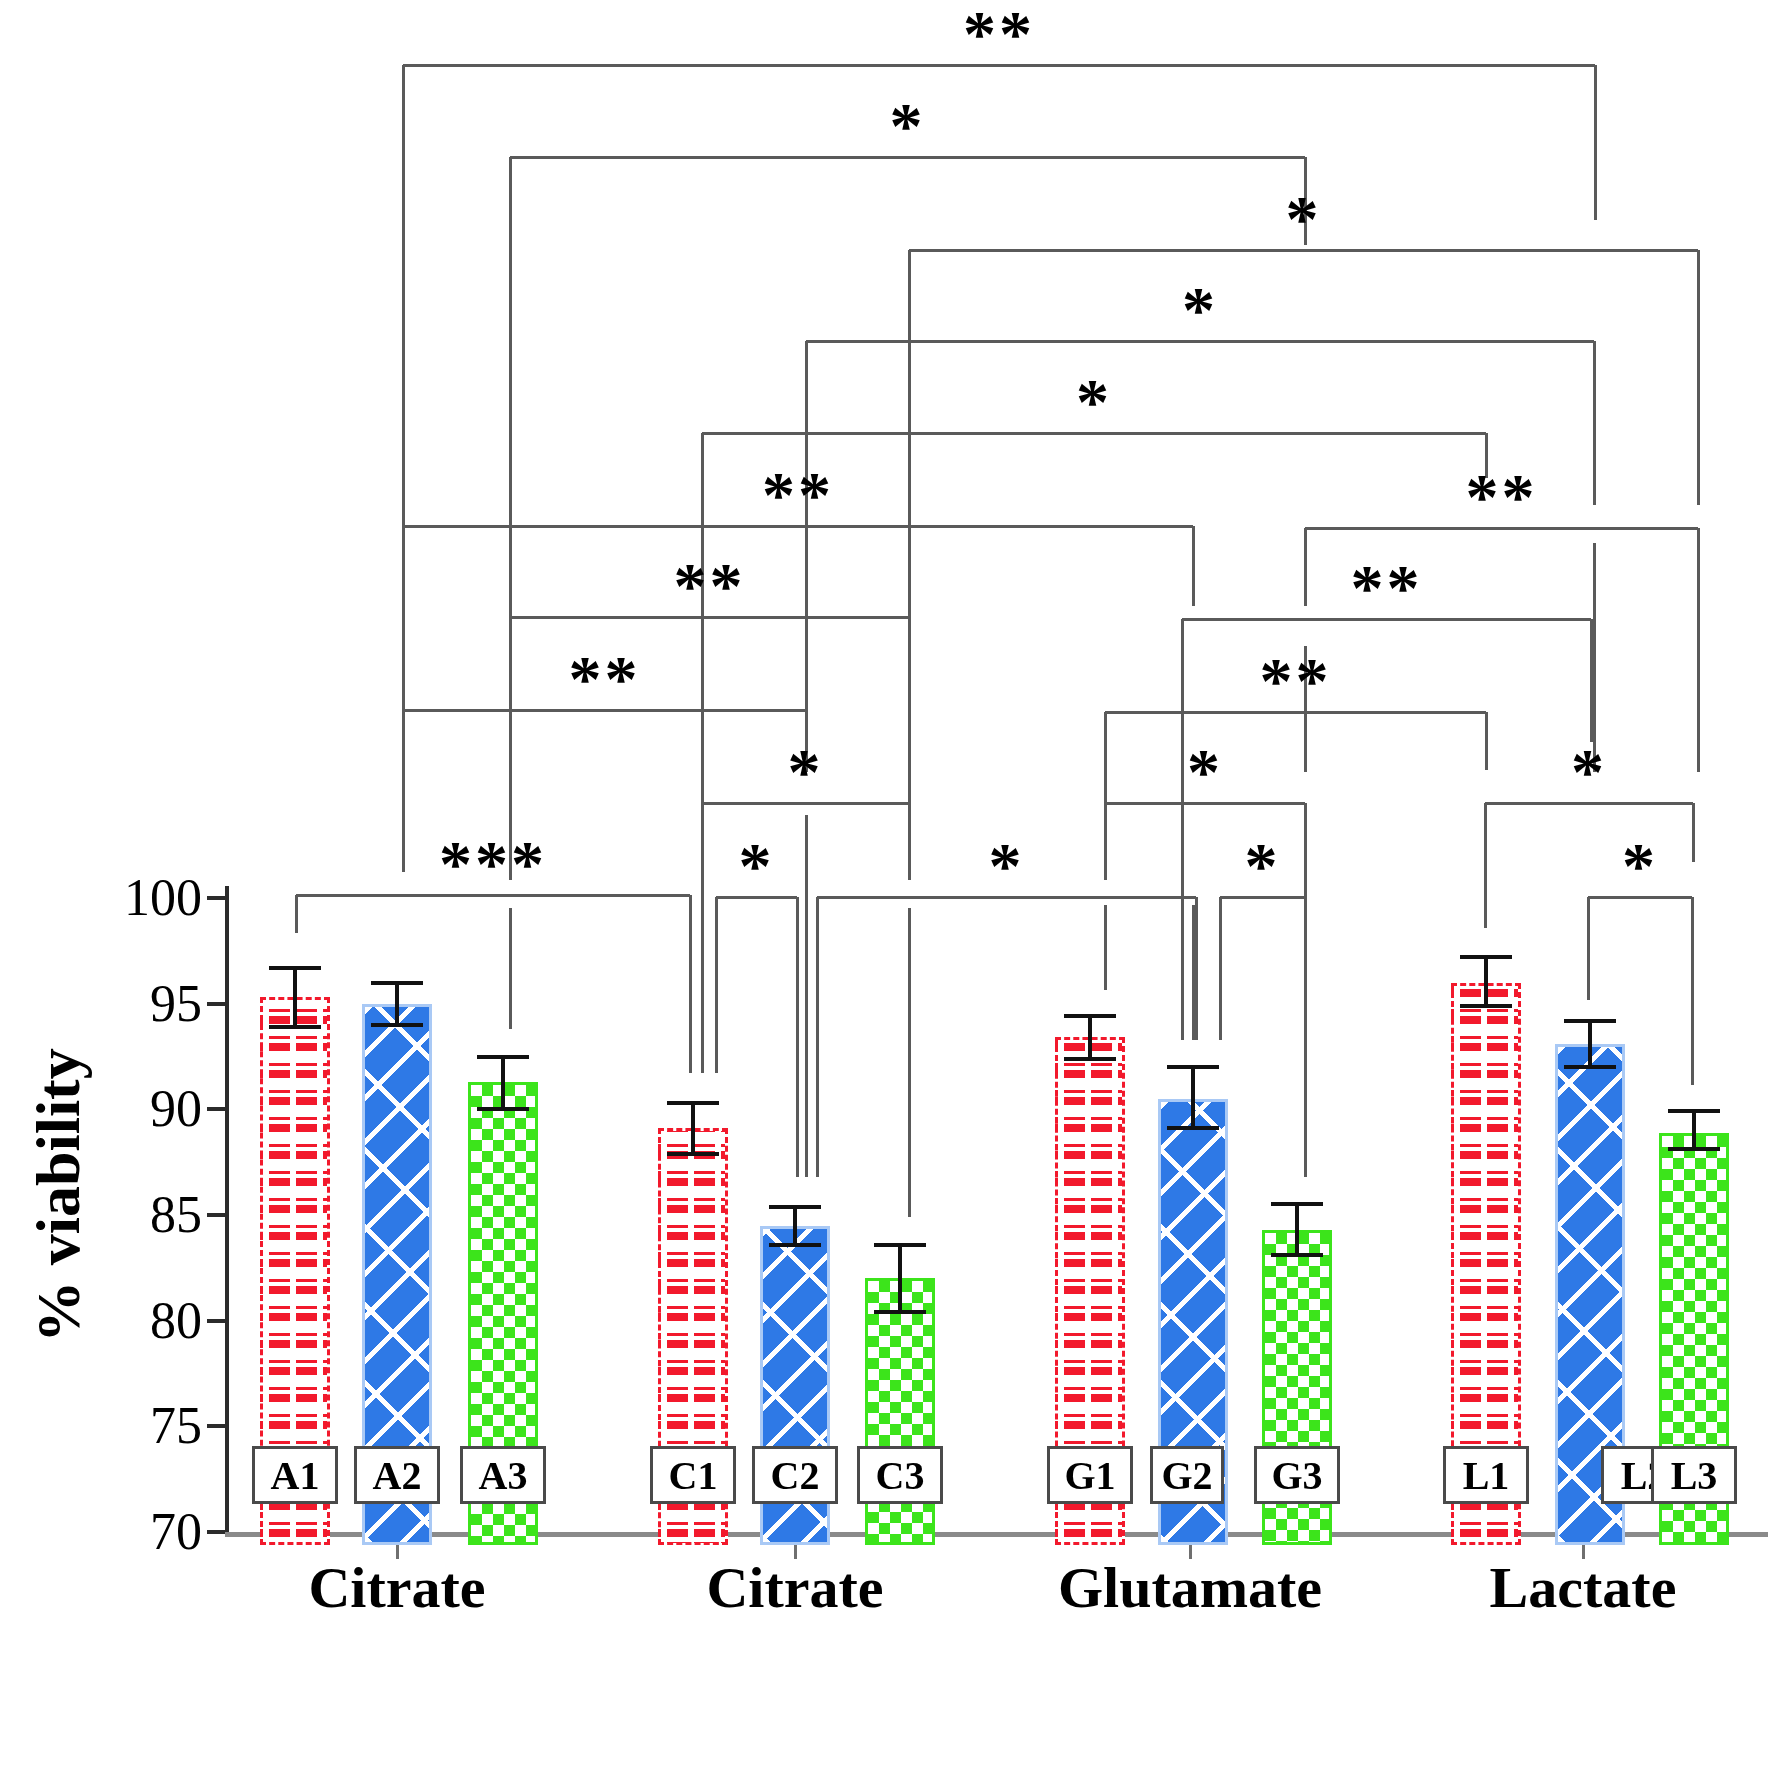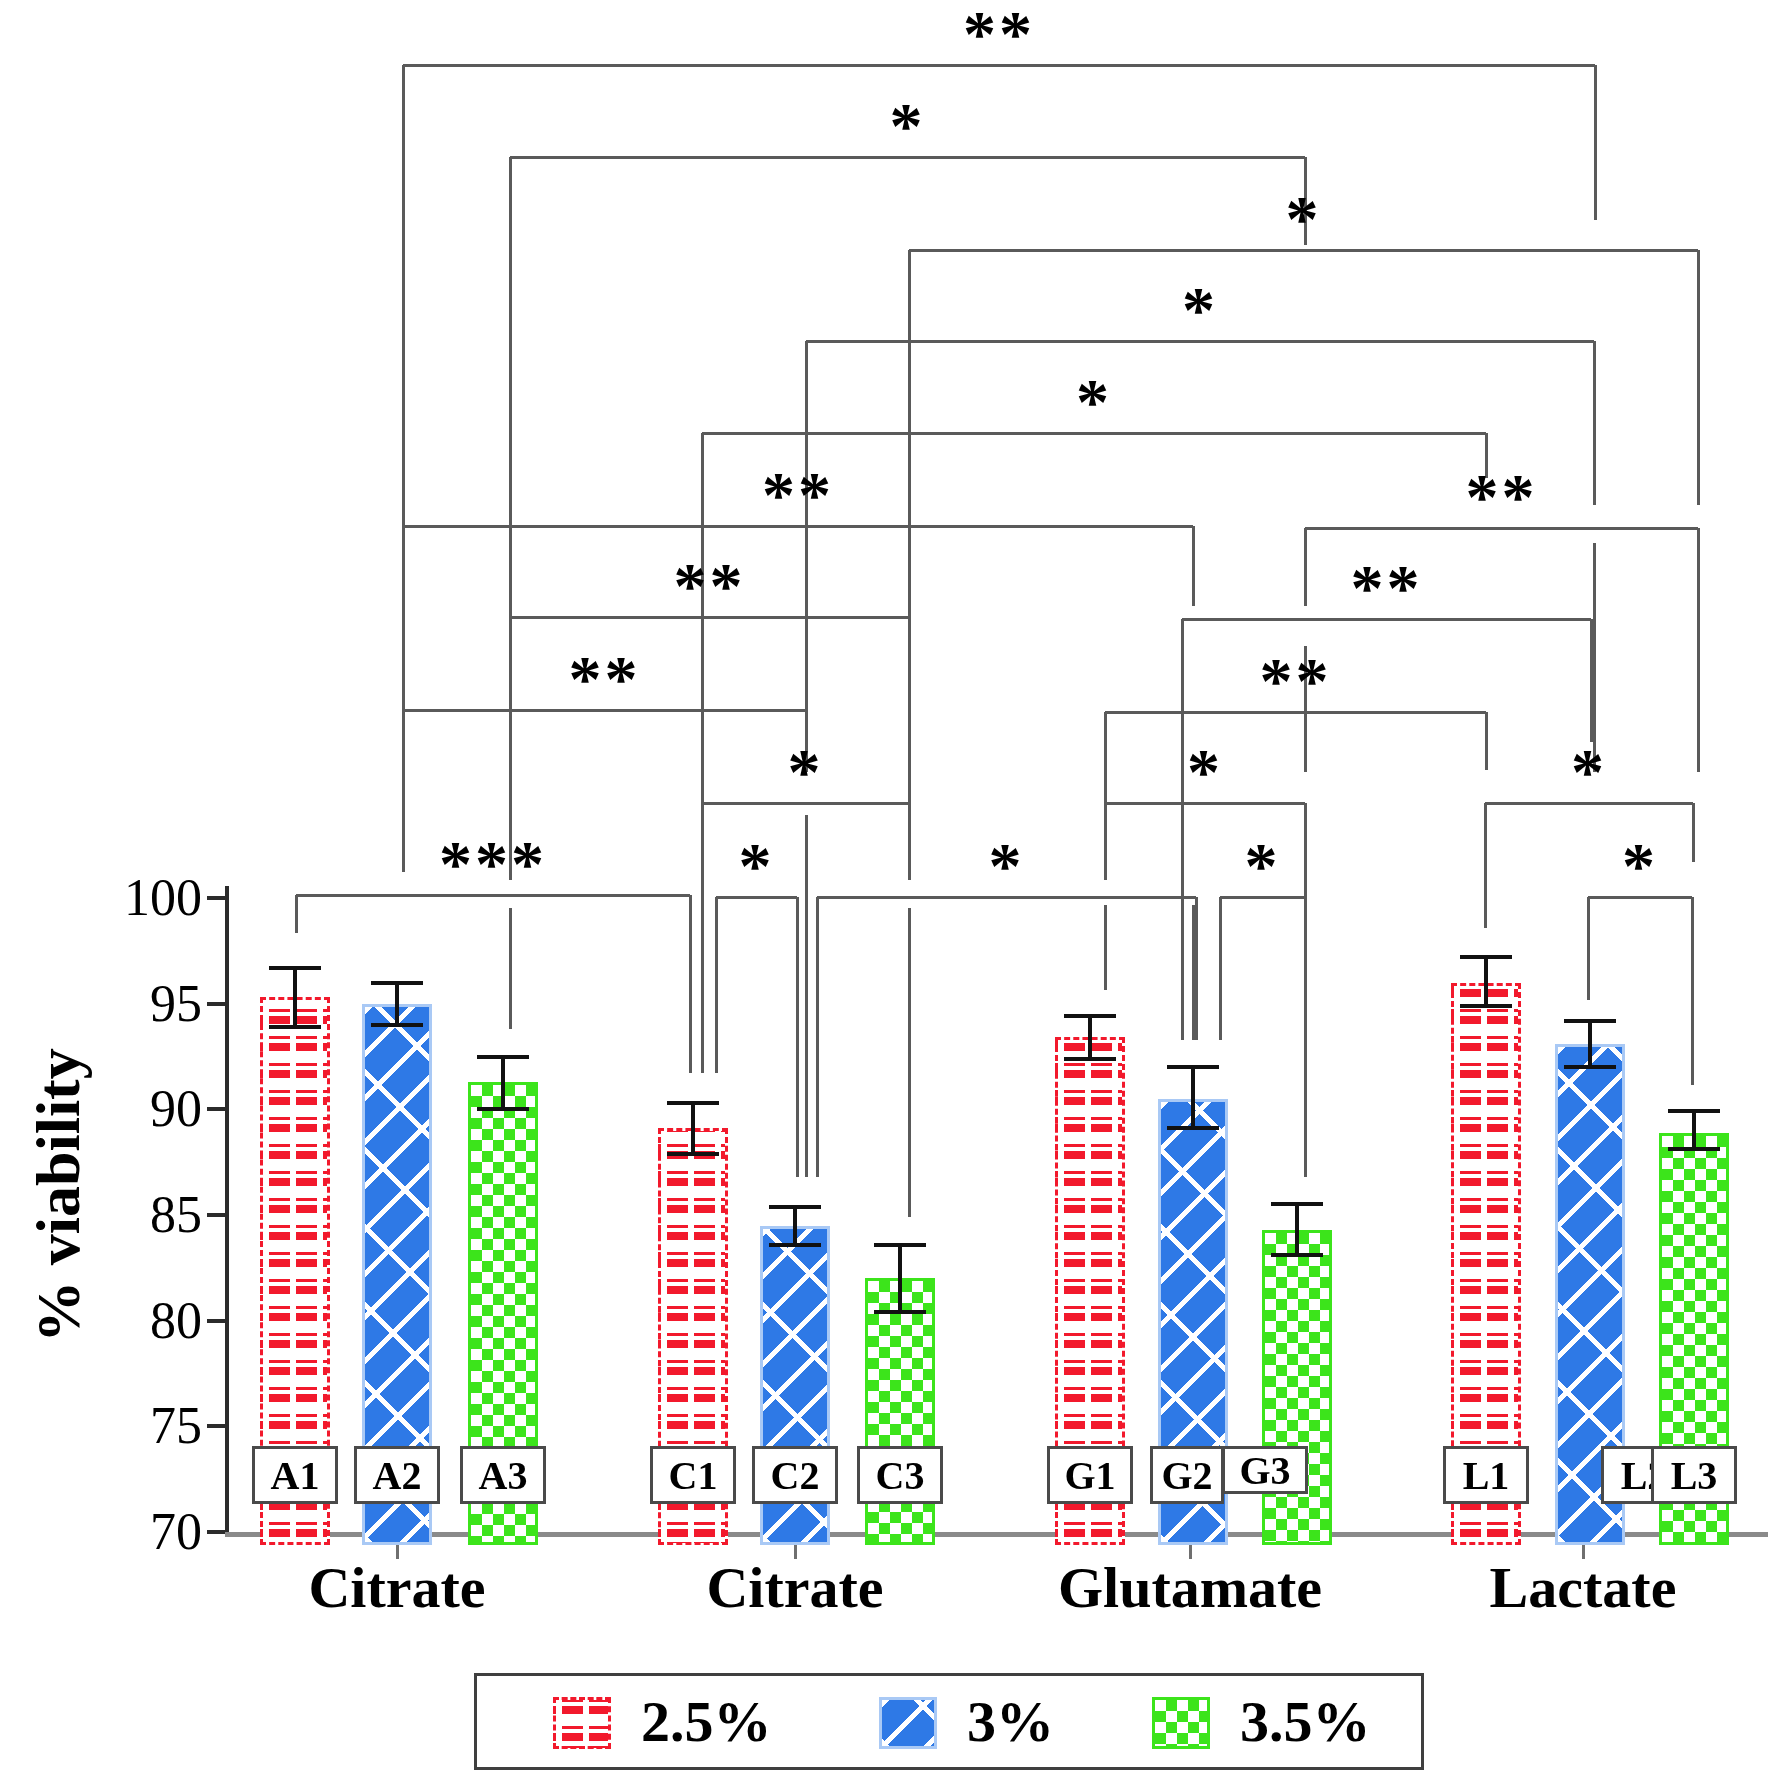--- a/index.html
+++ b/index.html
@@ -178,41 +178,33 @@
       <div class="bar-tag" style="left: 1047px; top: 1446px; width: 86px; height: 58px;">G1</div>
       <div class="bar p-blue" style="left: 1158px; top: 1098.77px; width: 70px; height: 446.233px;"></div>
       <div class="err" style="left: 1191px; top: 1067.07px; width: 4px; height: 61.2866px;"></div>
       <div class="err" style="left: 1167px; top: 1065.07px; width: 52px; height: 4px;"></div>
       <div class="err" style="left: 1167px; top: 1126.35px; width: 52px; height: 4px;"></div>
       <div class="bar-tag" style="left: 1150px; top: 1446px; width: 74px; height: 58px;">G2</div>
       <div class="bar p-green" style="left: 1262px; top: 1229.79px; width: 70px; height: 315.206px;"></div>
       <div class="err" style="left: 1295px; top: 1204.43px; width: 4px; height: 50.7199px;"></div>
       <div class="err" style="left: 1271px; top: 1202.43px; width: 52px; height: 4px;"></div>
       <div class="err" style="left: 1271px; top: 1253.15px; width: 52px; height: 4px;"></div>
-      <div class="bar-tag" style="left: 1222px; top: 1446px; width: 86px; height: 48px;">G3</div>
+      <div class="bar-tag" style="left: 1254px; top: 1446px; width: 86px; height: 58px;">G3</div>
       <div class="bar p-red" style="left: 1451px; top: 982.534px; width: 70px; height: 562.466px;"></div>
       <div class="err" style="left: 1484px; top: 957.174px; width: 4px; height: 48.6066px;"></div>
       <div class="err" style="left: 1460px; top: 955.174px; width: 52px; height: 4px;"></div>
       <div class="err" style="left: 1460px; top: 1003.78px; width: 52px; height: 4px;"></div>
       <div class="bar-tag" style="left: 1443px; top: 1446px; width: 86px; height: 58px;">L1</div>
       <div class="bar p-blue" style="left: 1555px; top: 1043.82px; width: 70px; height: 501.179px;"></div>
       <div class="err" style="left: 1588px; top: 1020.57px; width: 4px; height: 46.4933px;"></div>
       <div class="err" style="left: 1564px; top: 1018.57px; width: 52px; height: 4px;"></div>
       <div class="err" style="left: 1564px; top: 1065.07px; width: 52px; height: 4px;"></div>
       <div class="bar-tag" style="left: 1601px; top: 1446px; width: 86px; height: 58px;">L2</div>
       <div class="bar p-green" style="left: 1659px; top: 1132.58px; width: 70px; height: 412.419px;"></div>
       <div class="err" style="left: 1692px; top: 1111.45px; width: 4px; height: 38.0399px;"></div>
       <div class="err" style="left: 1668px; top: 1109.45px; width: 52px; height: 4px;"></div>
       <div class="err" style="left: 1668px; top: 1147.49px; width: 52px; height: 4px;"></div>
       <div class="bar-tag" style="left: 1651px; top: 1446px; width: 86px; height: 58px;">L3</div>
     </div>
 
   <div id="ylabel">% viability</div>
 
-  <div id="legend">
-    <div class="legend-swatch p-red" style="left:76px;"></div>
-    <div class="legend-label" style="left:164px;">2.5%</div>
-    <div class="legend-swatch p-blue" style="left:402px;"></div>
-    <div class="legend-label" style="left:490px;">3%</div>
-    <div class="legend-swatch p-green" style="left:675px;"></div>
-    <div class="legend-label" style="left:763px;">3.5%</div>
-  </div>
 </div>
 
 </body></html>

